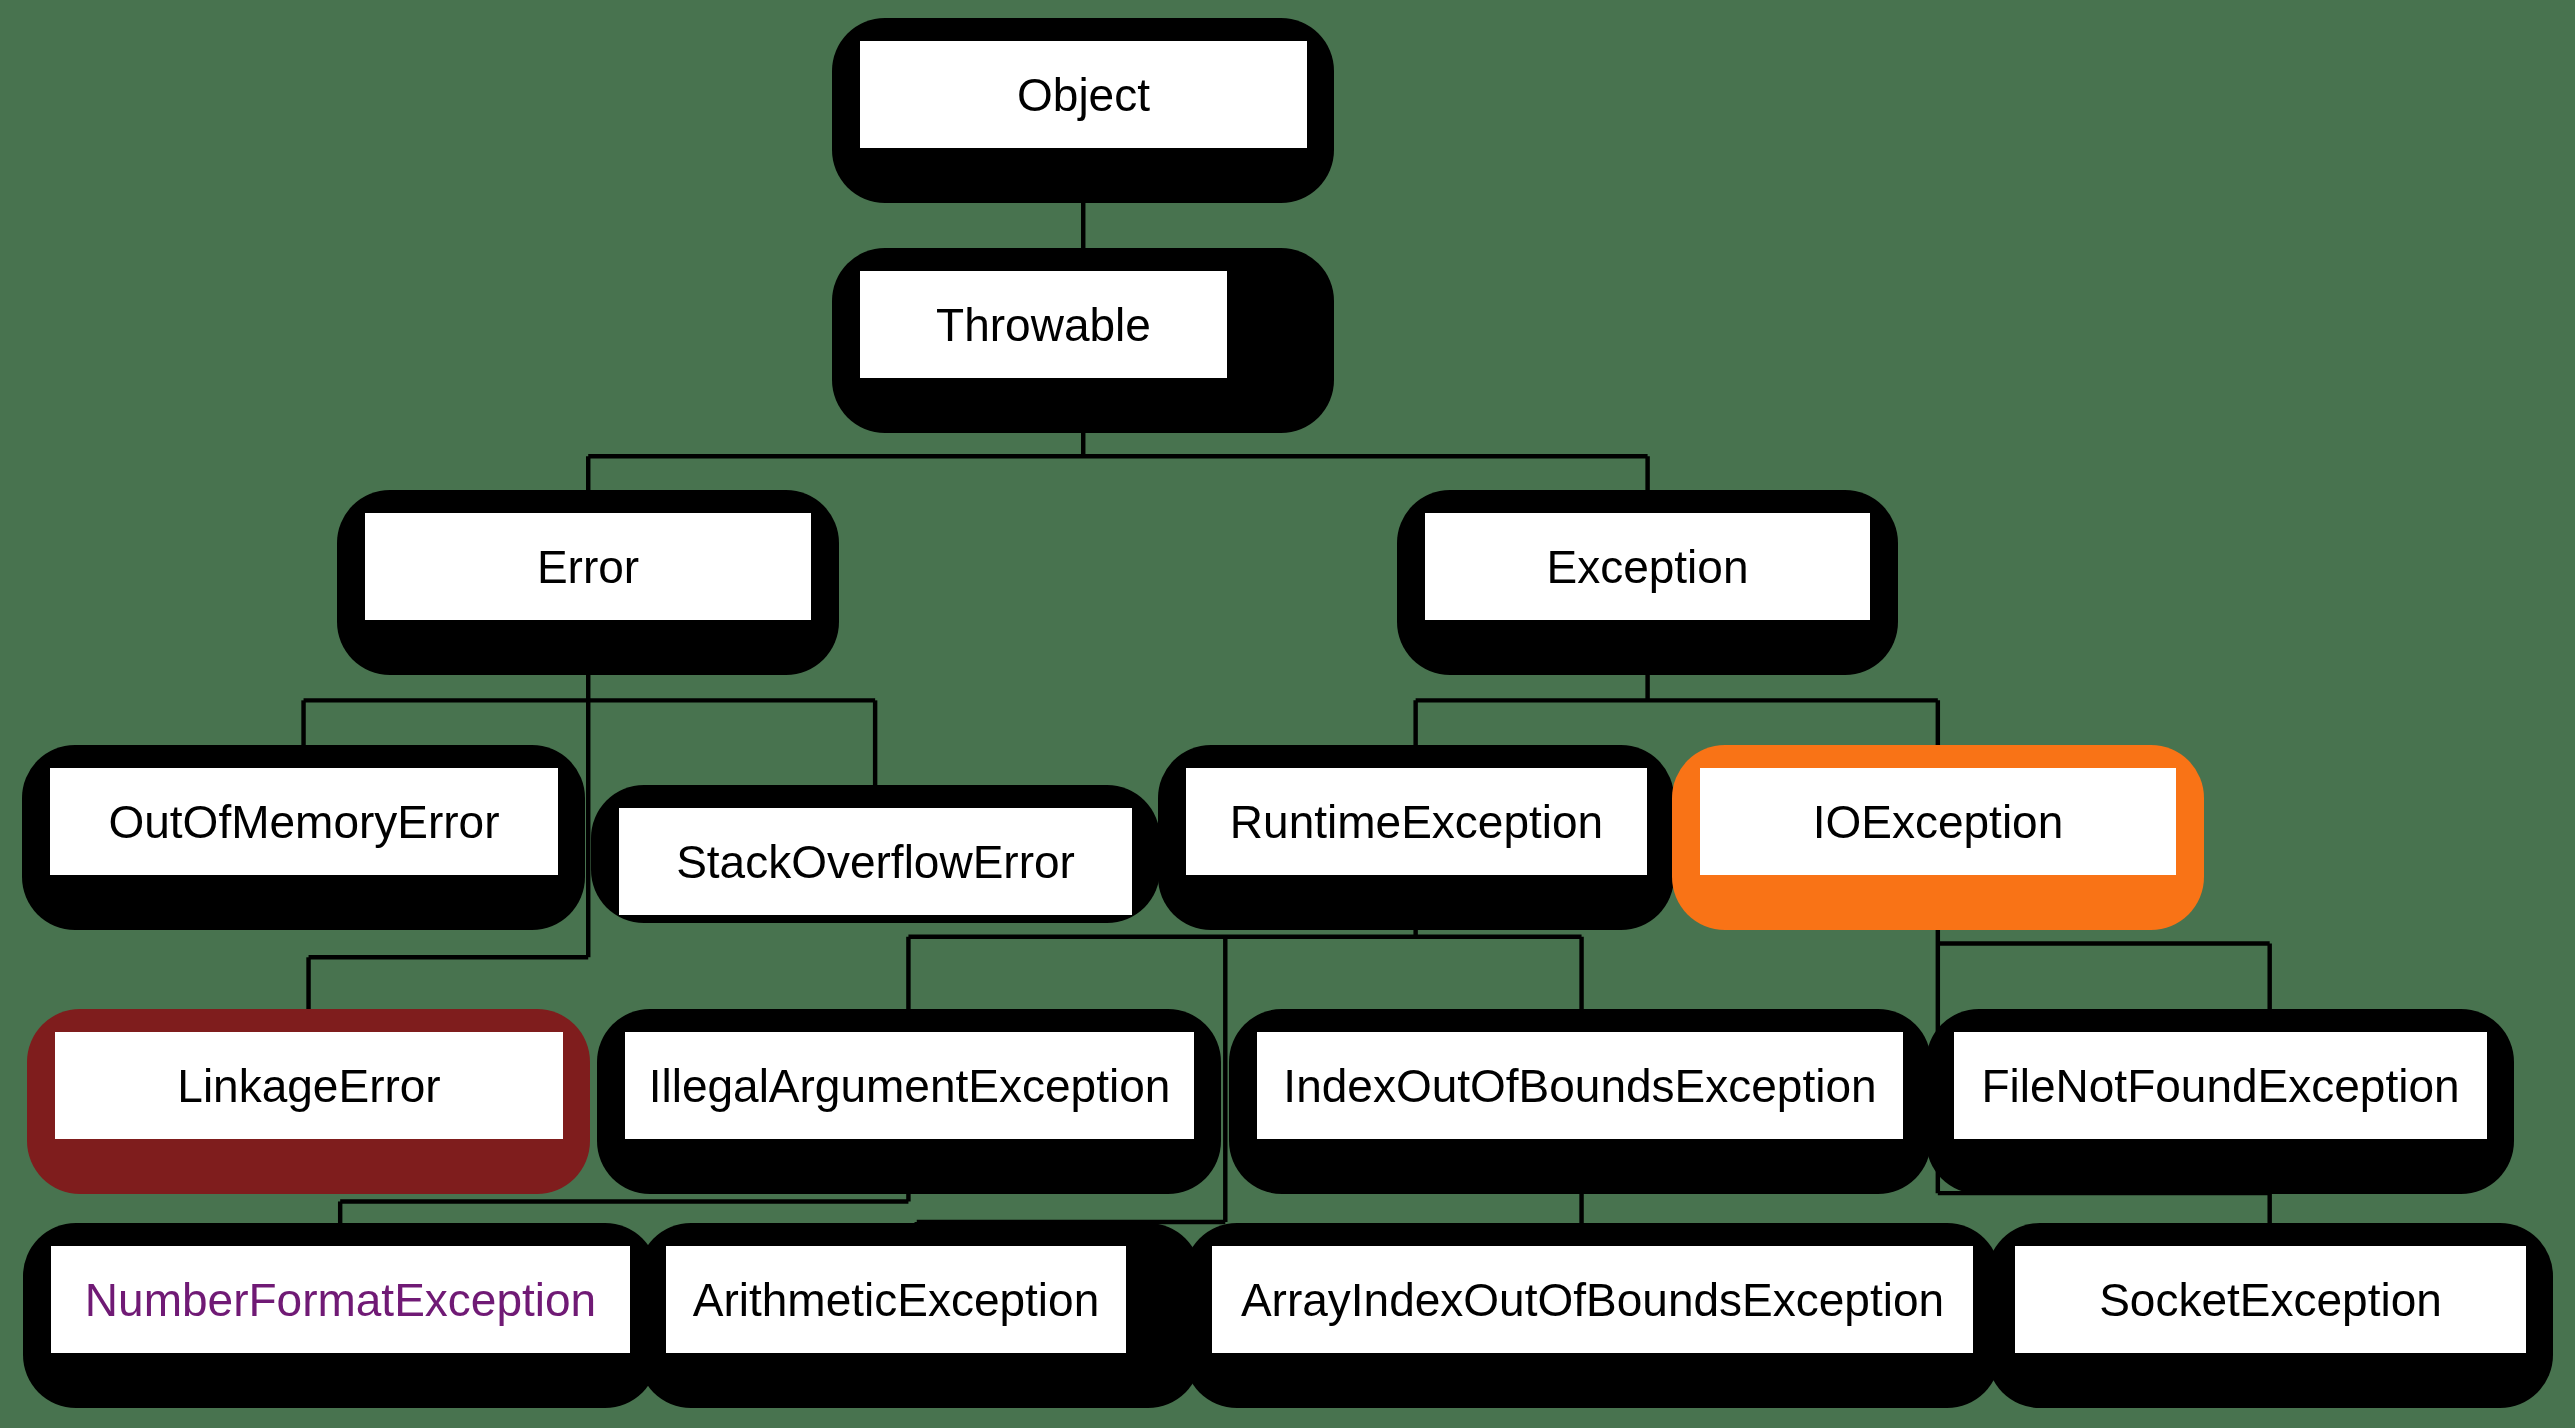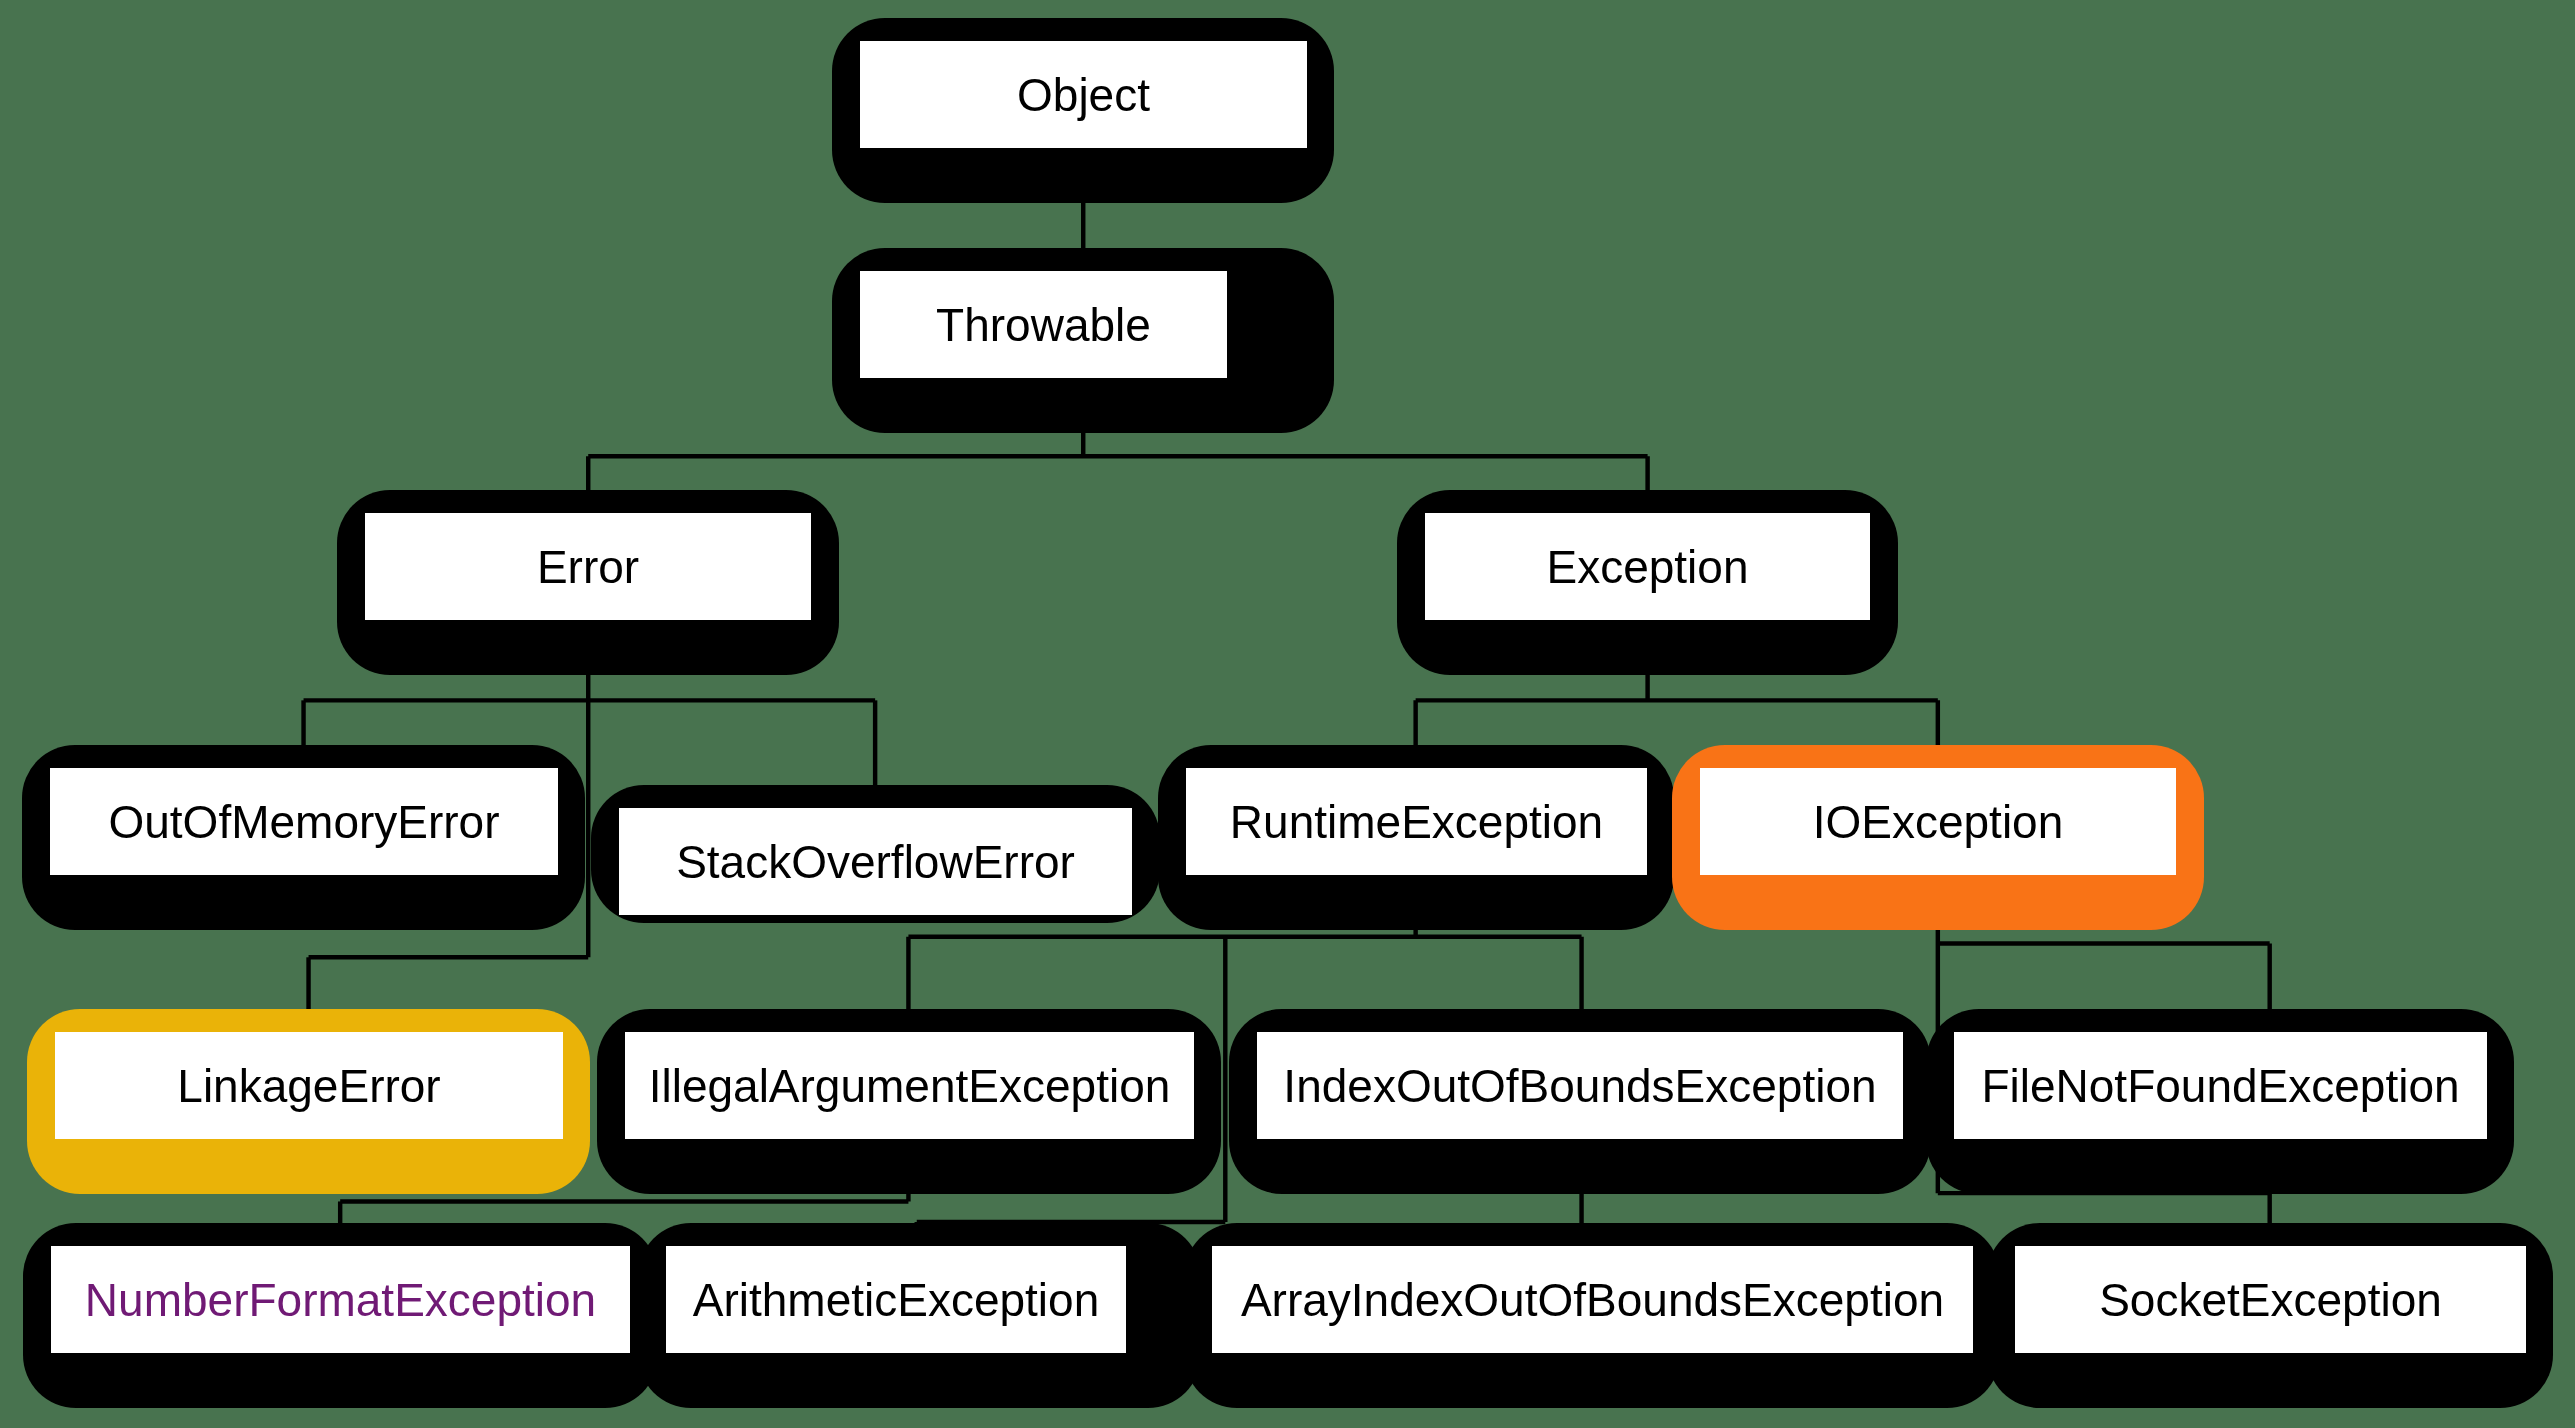--- a/index.html
+++ b/index.html
@@ -93,21 +93,21 @@
     </div>
     <div class="node" style="left: 591px; top: 745px; width: 569px; height: 138px; background: rgb(0, 0, 0); margin-top: 40px;">
       <div class="inner" style="width: 513px; background: rgb(255, 255, 255); color: rgb(0, 0, 0);">StackOverflowError</div>
     </div>
     <div class="node" style="left: 1158px; top: 745px; width: 516px; height: 185px; background: rgb(0, 0, 0);">
       <div class="inner" style="width: 461px; background: rgb(255, 255, 255); color: rgb(0, 0, 0);">RuntimeException</div>
     </div>
     <div class="node" style="left: 1672px; top: 745px; width: 532px; height: 185px; background: #f97316;">
       <div class="inner" style="width: 476px; background: rgb(255, 255, 255); color: rgb(0, 0, 0);">IOException</div>
     </div>
-    <div class="node" style="left: 27px; top: 1009px; width: 563px; height: 185px; background: #eab308;">
+    <div class="node" style="left: 27px; top: 1009px; width: 563px; height: 185px; background: #7f1d1d;">
       <div class="inner" style="width: 508px; background: rgb(255, 255, 255); color: rgb(0, 0, 0);">LinkageError</div>
     </div>
     <div class="node" style="left: 597px; top: 1009px; width: 624px; height: 185px; background: rgb(0, 0, 0);">
       <div class="inner" style="width: 569px; background: rgb(255, 255, 255); color: rgb(0, 0, 0);">IllegalArgumentException</div>
     </div>
     <div class="node" style="left: 1229px; top: 1009px; width: 702px; height: 185px; background: rgb(0, 0, 0);">
       <div class="inner" style="width: 646px; background: rgb(255, 255, 255); color: rgb(0, 0, 0);">IndexOutOfBoundsException</div>
     </div>
     <div class="node" style="left: 1926px; top: 1009px; width: 588px; height: 185px; background: rgb(0, 0, 0);">
       <div class="inner" style="width: 533px; background: rgb(255, 255, 255); color: rgb(0, 0, 0);">FileNotFoundException</div>

